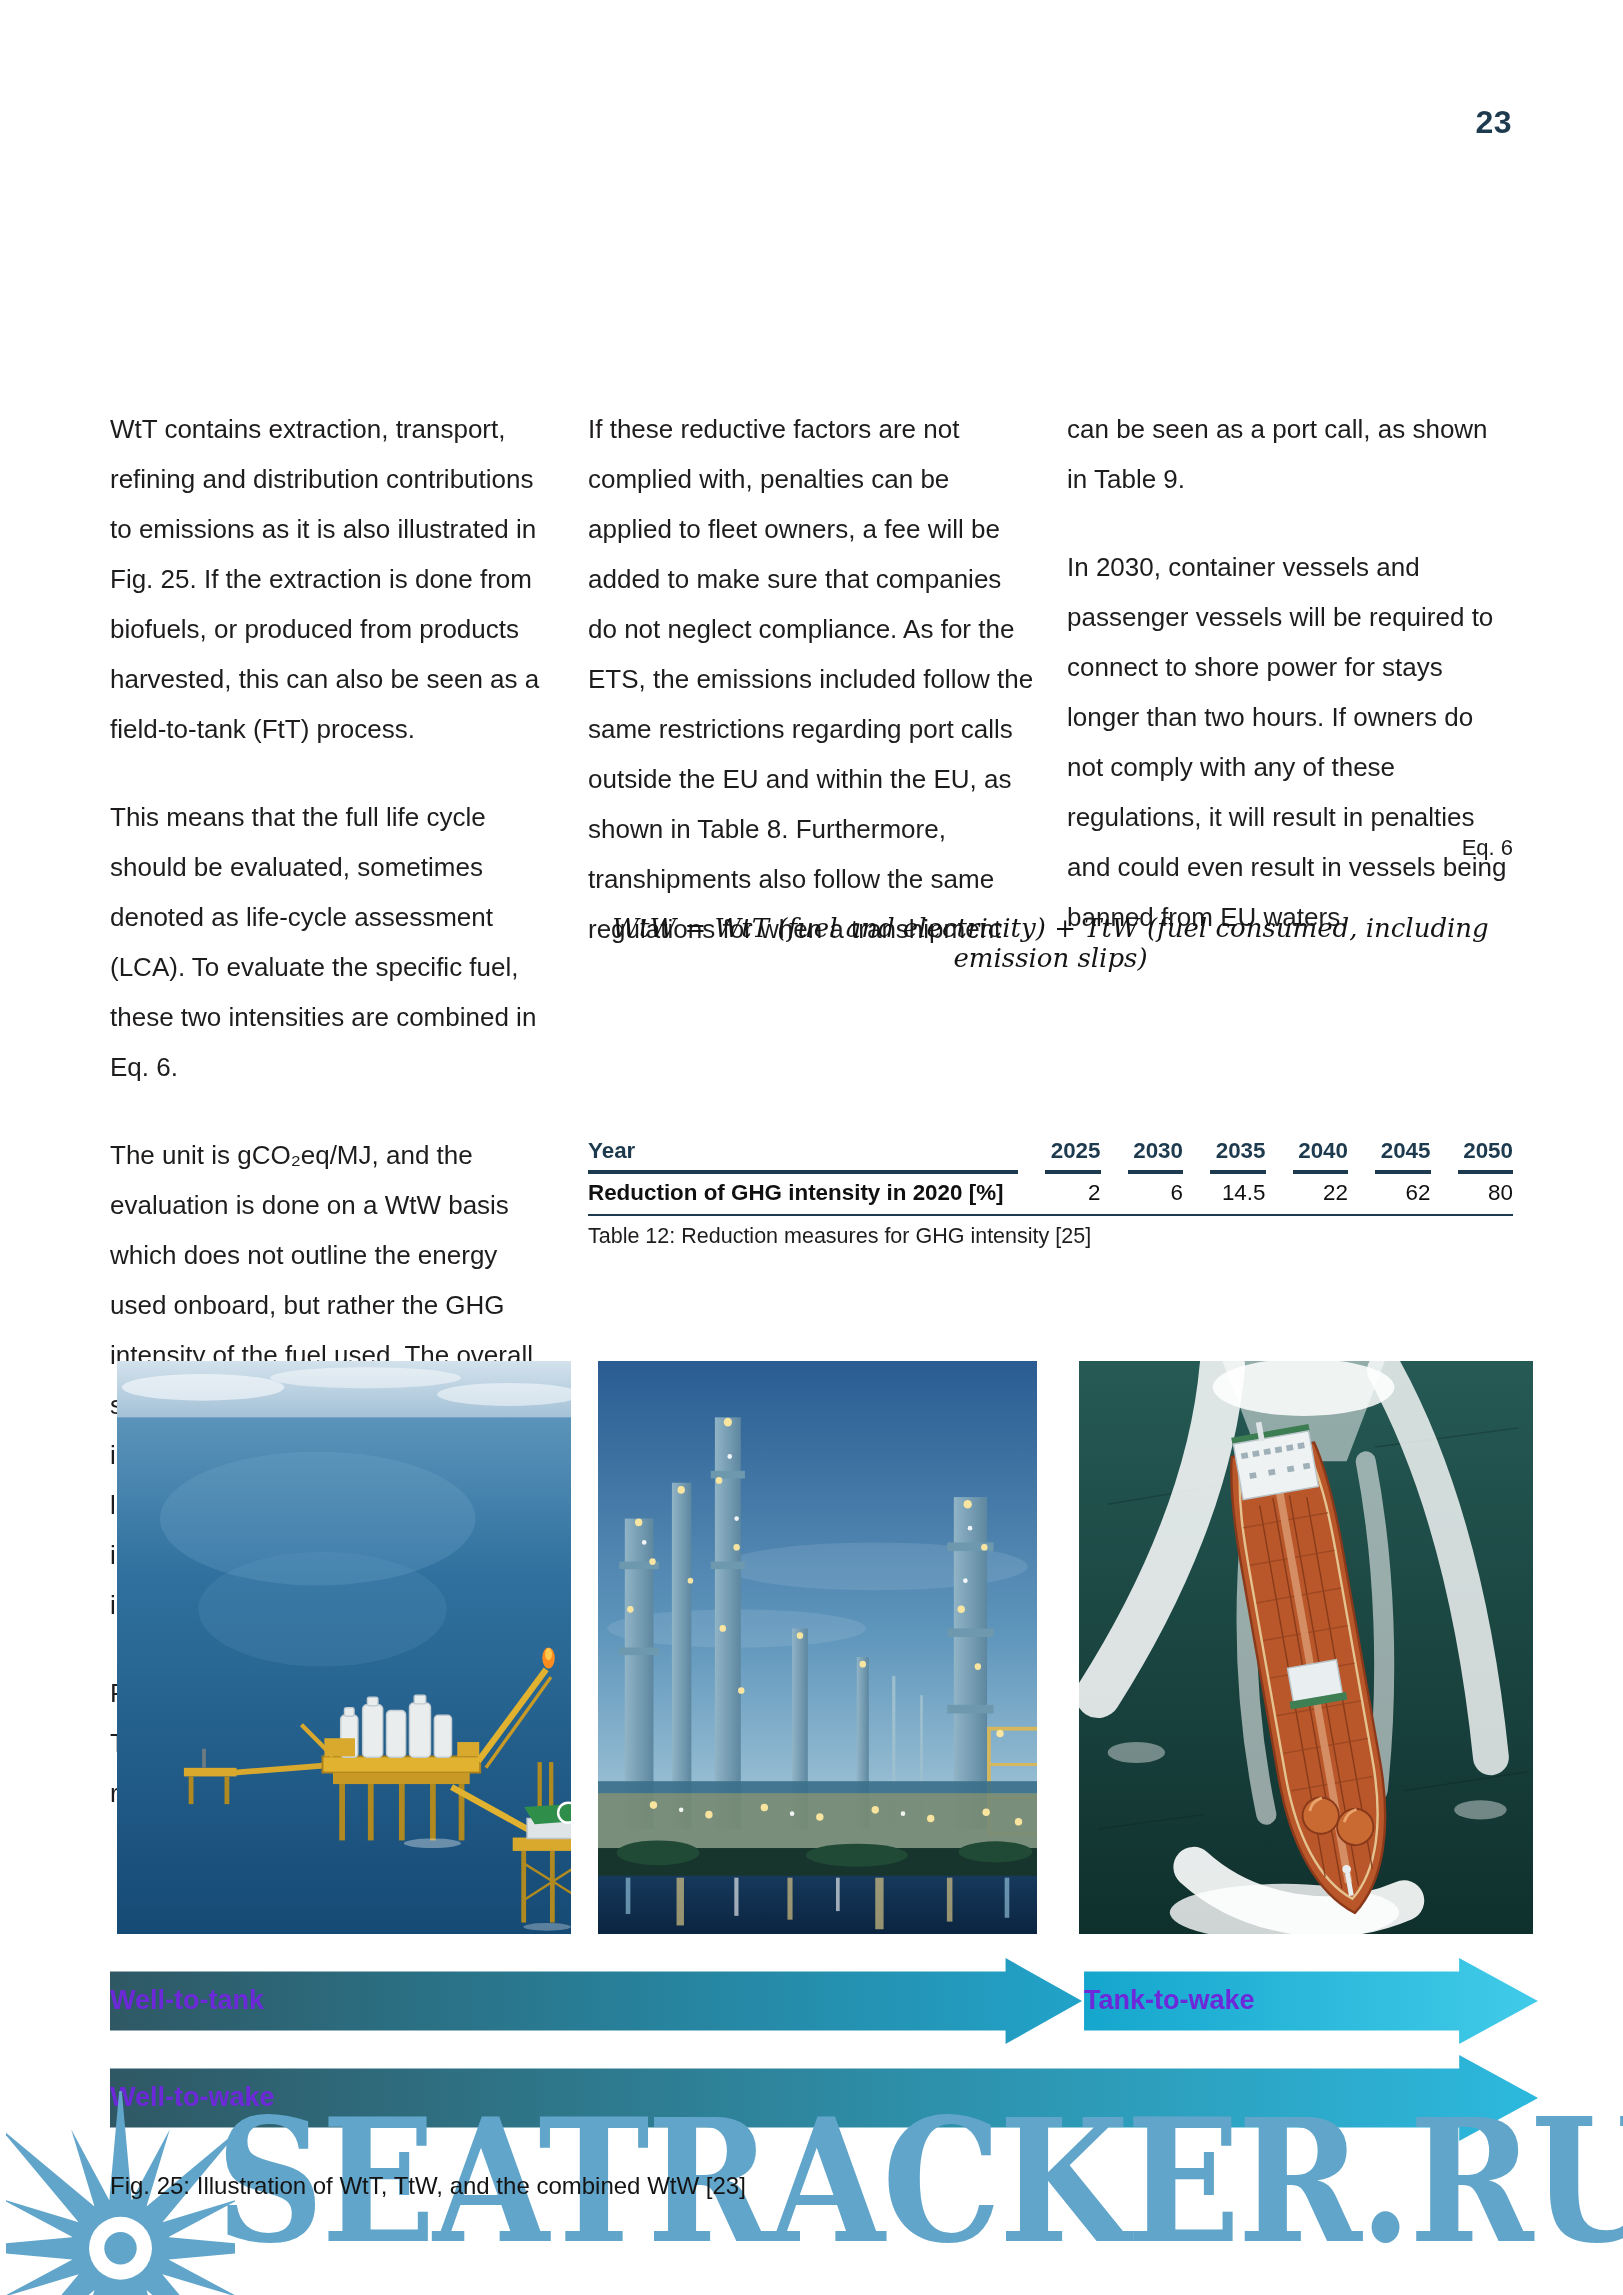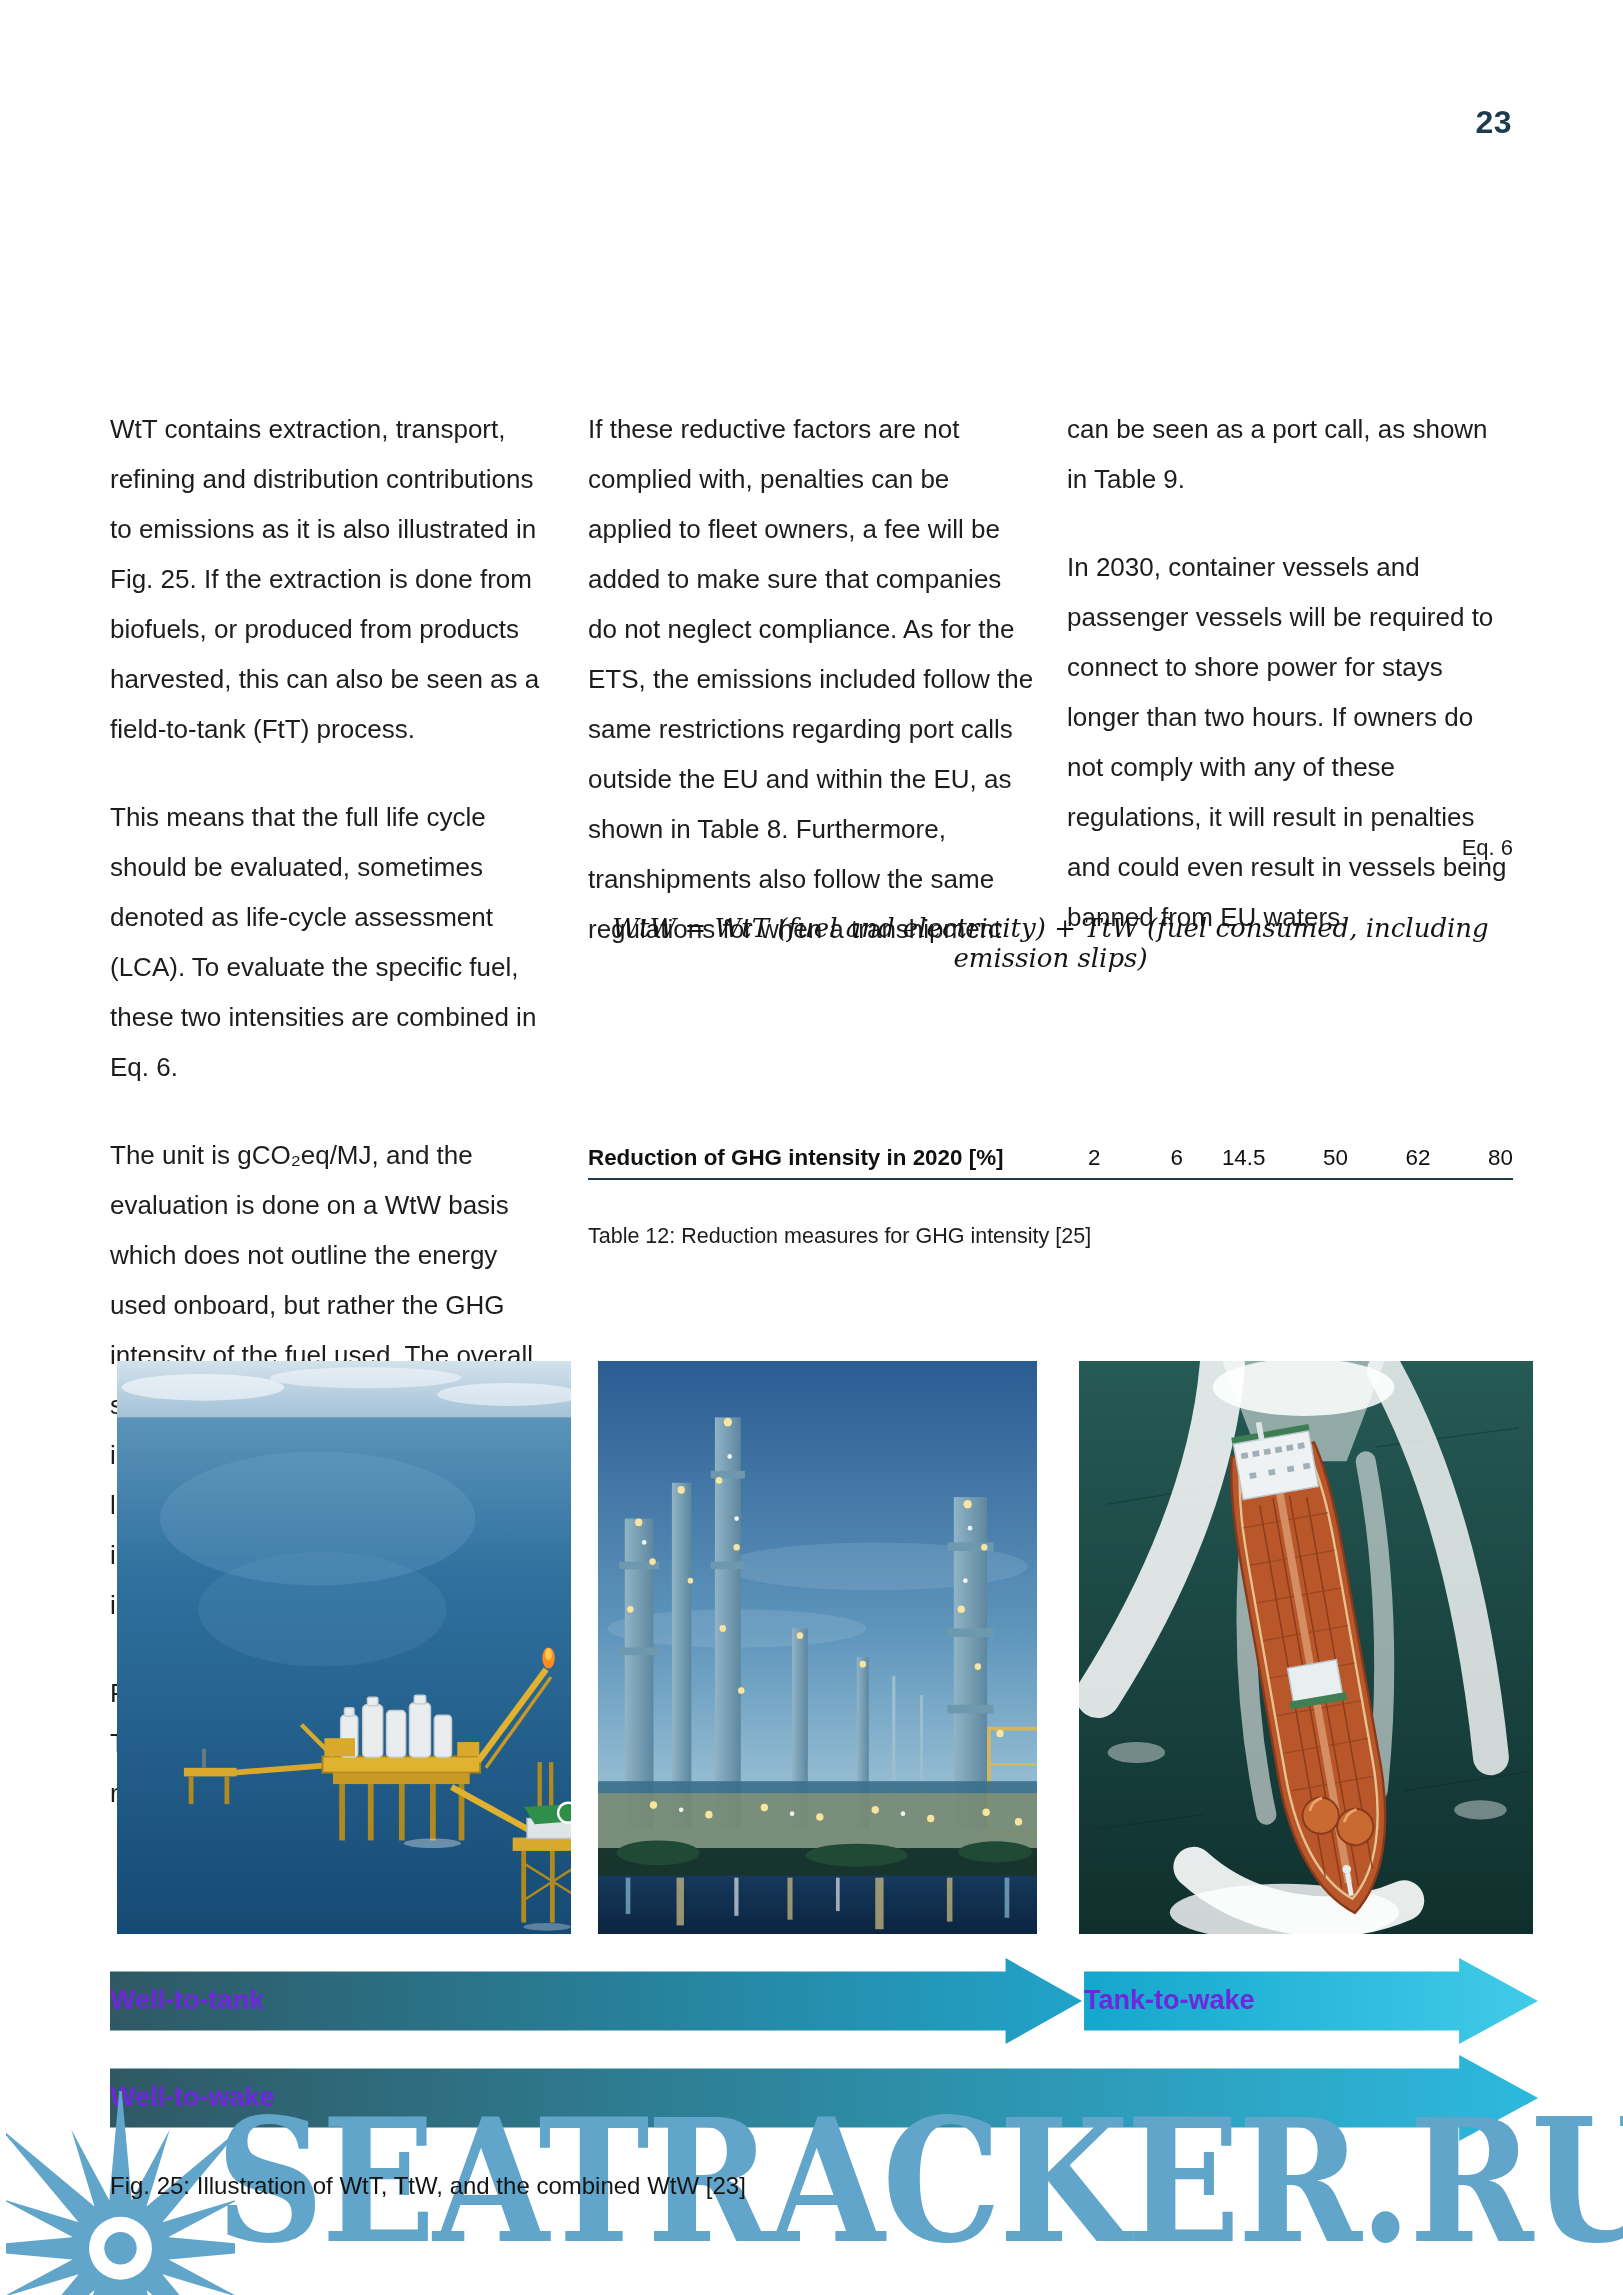--- a/index.html
+++ b/index.html
@@ -66,26 +66,35 @@
   </div>
   <div class="textcol" id="col3">
     <p>can be seen as a port call, as shown in Table 9.</p>
     <p>In 2030, container vessels and passenger vessels will be required to connect to shore power for stays longer than two hours. If owners do not comply with any of these regulations, it will result in penalties and could even result in vessels being banned from EU waters.</p>
   </div>
 
   <div class="eq-label">Eq. 6</div>
   <div class="equation">WtW = WtT (fuel and electricity) + TtW (fuel consumed, including emission slips)</div>
 
   <div class="ghg-table">
+    <div class="t-row t-head">
+      <div class="cell cell-label">Year</div>
+      <div class="cell cell-num">2025</div>
+      <div class="cell cell-num">2030</div>
+      <div class="cell cell-num">2035</div>
+      <div class="cell cell-num">2040</div>
+      <div class="cell cell-num">2045</div>
+      <div class="cell cell-num">2050</div>
+    </div>
     <div class="t-row t-data">
       <div class="cell cell-label">Reduction of GHG intensity in 2020 [%]</div>
       <div class="cell cell-num">2</div>
       <div class="cell cell-num">6</div>
       <div class="cell cell-num">14.5</div>
-      <div class="cell cell-num">50</div>
+      <div class="cell cell-num">22</div>
       <div class="cell cell-num">62</div>
       <div class="cell cell-num">80</div>
     </div>
   </div>
   <div class="table-caption">Table 12: Reduction measures for GHG intensity [25]</div>
 
   <div class="photo" id="photo1">
     <svg viewBox="0 0 950 1200" preserveAspectRatio="none">
       <defs>
         <linearGradient id="p1sky" x1="0" y1="0" x2="0" y2="1">

